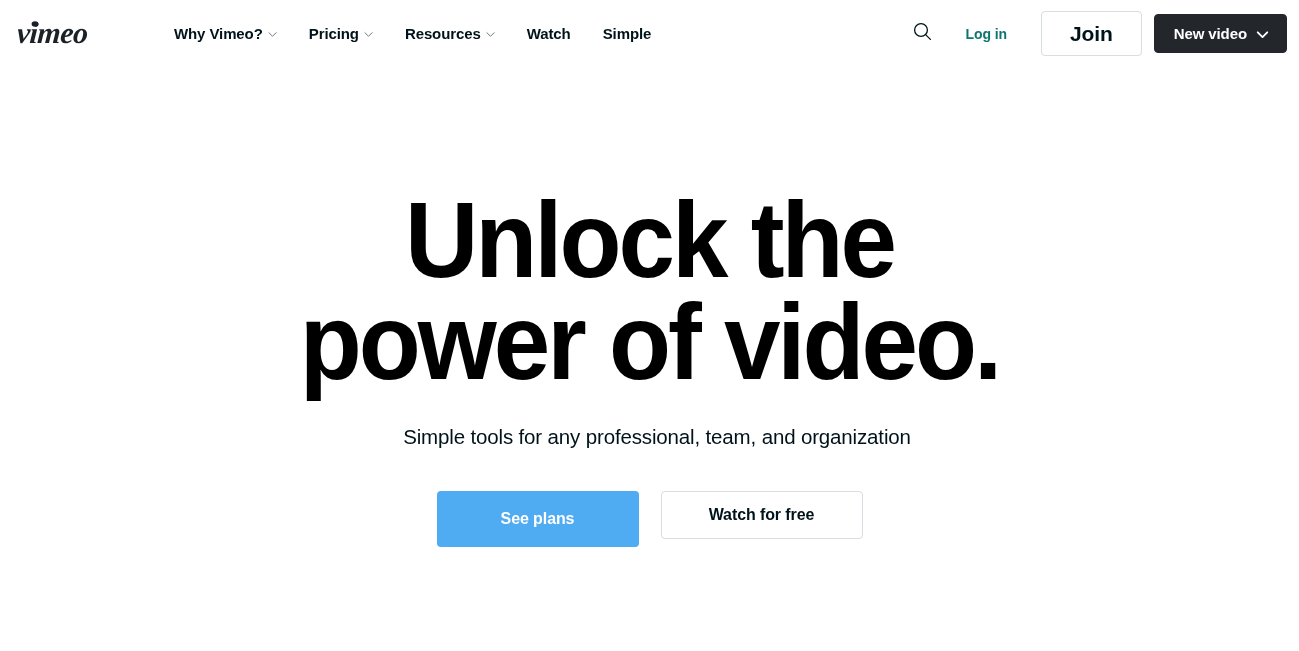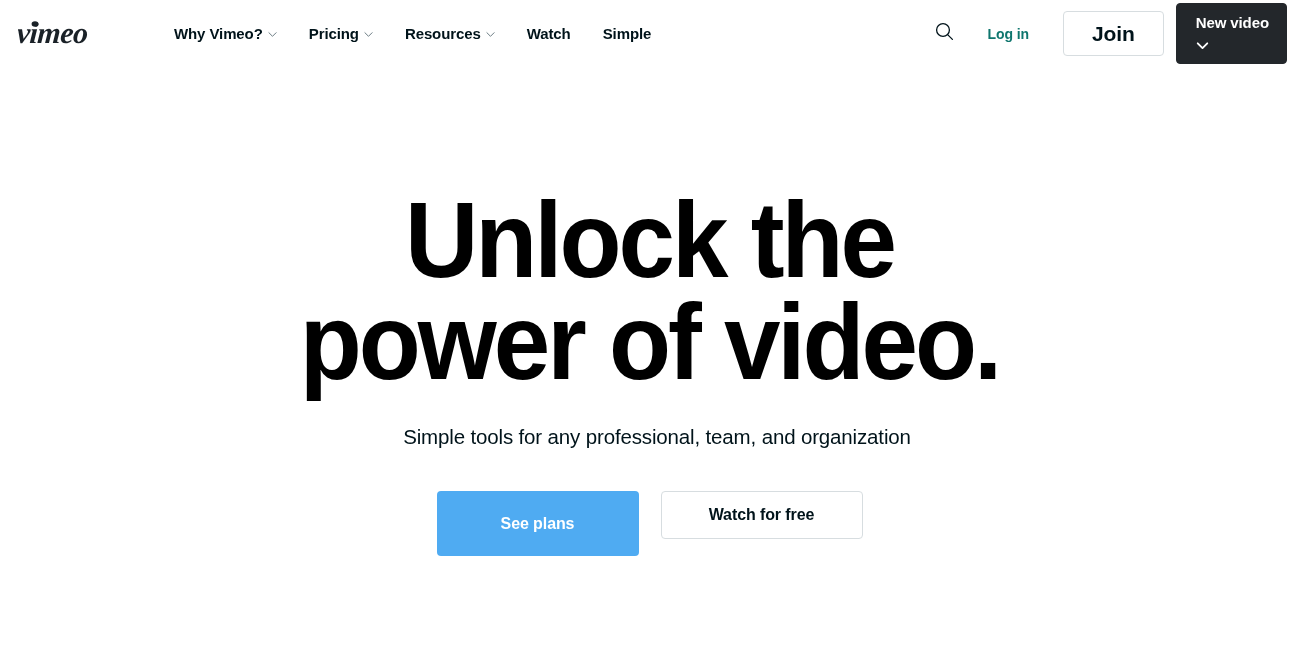--- a/index.html
+++ b/index.html
@@ -96,35 +96,34 @@
     border-radius: 4px;
     padding: 11px 28px;
     margin-left: 18px;
     cursor: pointer;
     letter-spacing: -0.1px;
     white-space: nowrap;
     line-height: 1;
   }
   .newvideo-btn {
     display: flex;
-    align-items: flex-start;
+    align-items: flex-end;
     gap: 9px;
     font-size: 15px;
     font-weight: 700;
     color: #ffffff;
     background: #23272b;
     border: 1px solid #23272b;
     border-radius: 4px;
     padding: 11px 17px 11px 19px;
     margin-left: 12px;
     cursor: pointer;
     letter-spacing: -0.1px;
     white-space: nowrap;
     line-height: 1;
-    flex-direction: column;
   }
   .chev-white {
     display: inline-block;
     width: 13px;
     height: 13px;
     position: relative;
     top: 0px;
   }
 
   
@@ -158,21 +157,21 @@
     gap: 22px;
   }
   .cta-primary {
     background: #4fabf2;
     color: #ffffff;
     font-size: 16px;
     font-weight: 700;
     border: none;
     border-radius: 4px;
     width: 202px;
-    height: 65px;
+    height: 56px;
     cursor: pointer;
     letter-spacing: -0.1px;
     font-family: "Liberation Sans", sans-serif;
   }
   .cta-secondary {
     background: #ffffff;
     color: #00131a;
     font-size: 16px;
     font-weight: 700;
     border: 1px solid #d7dde0;

